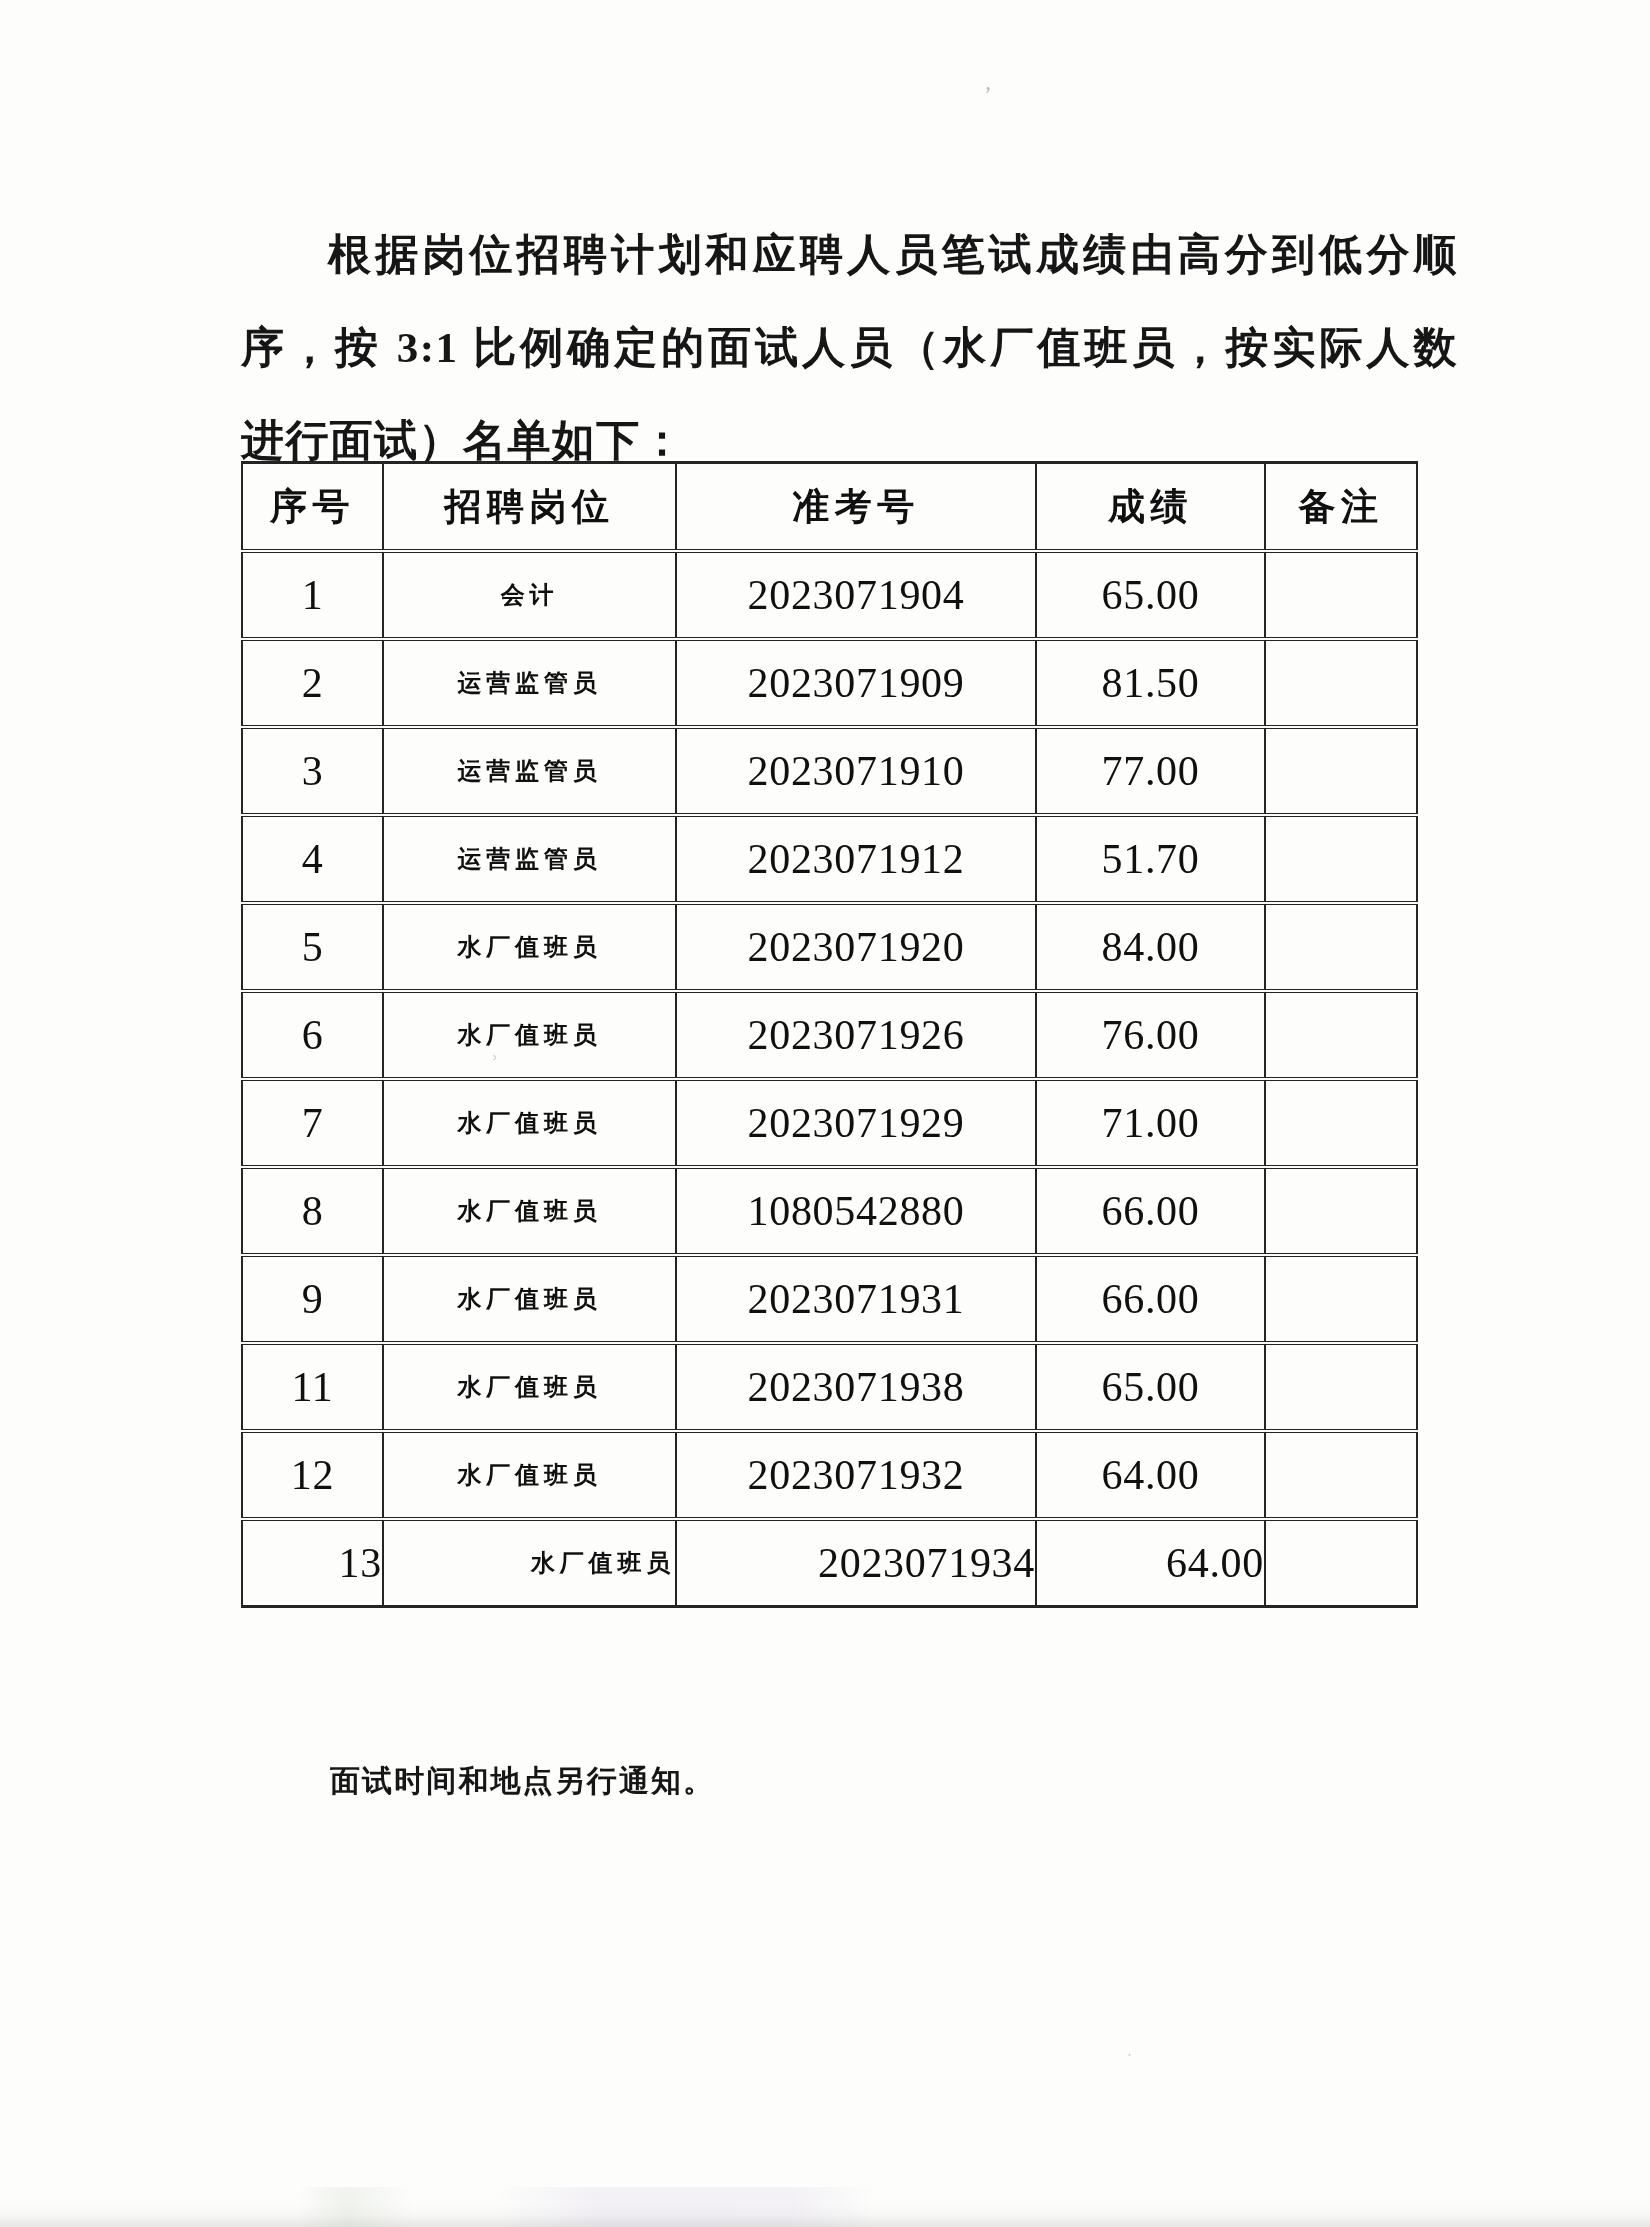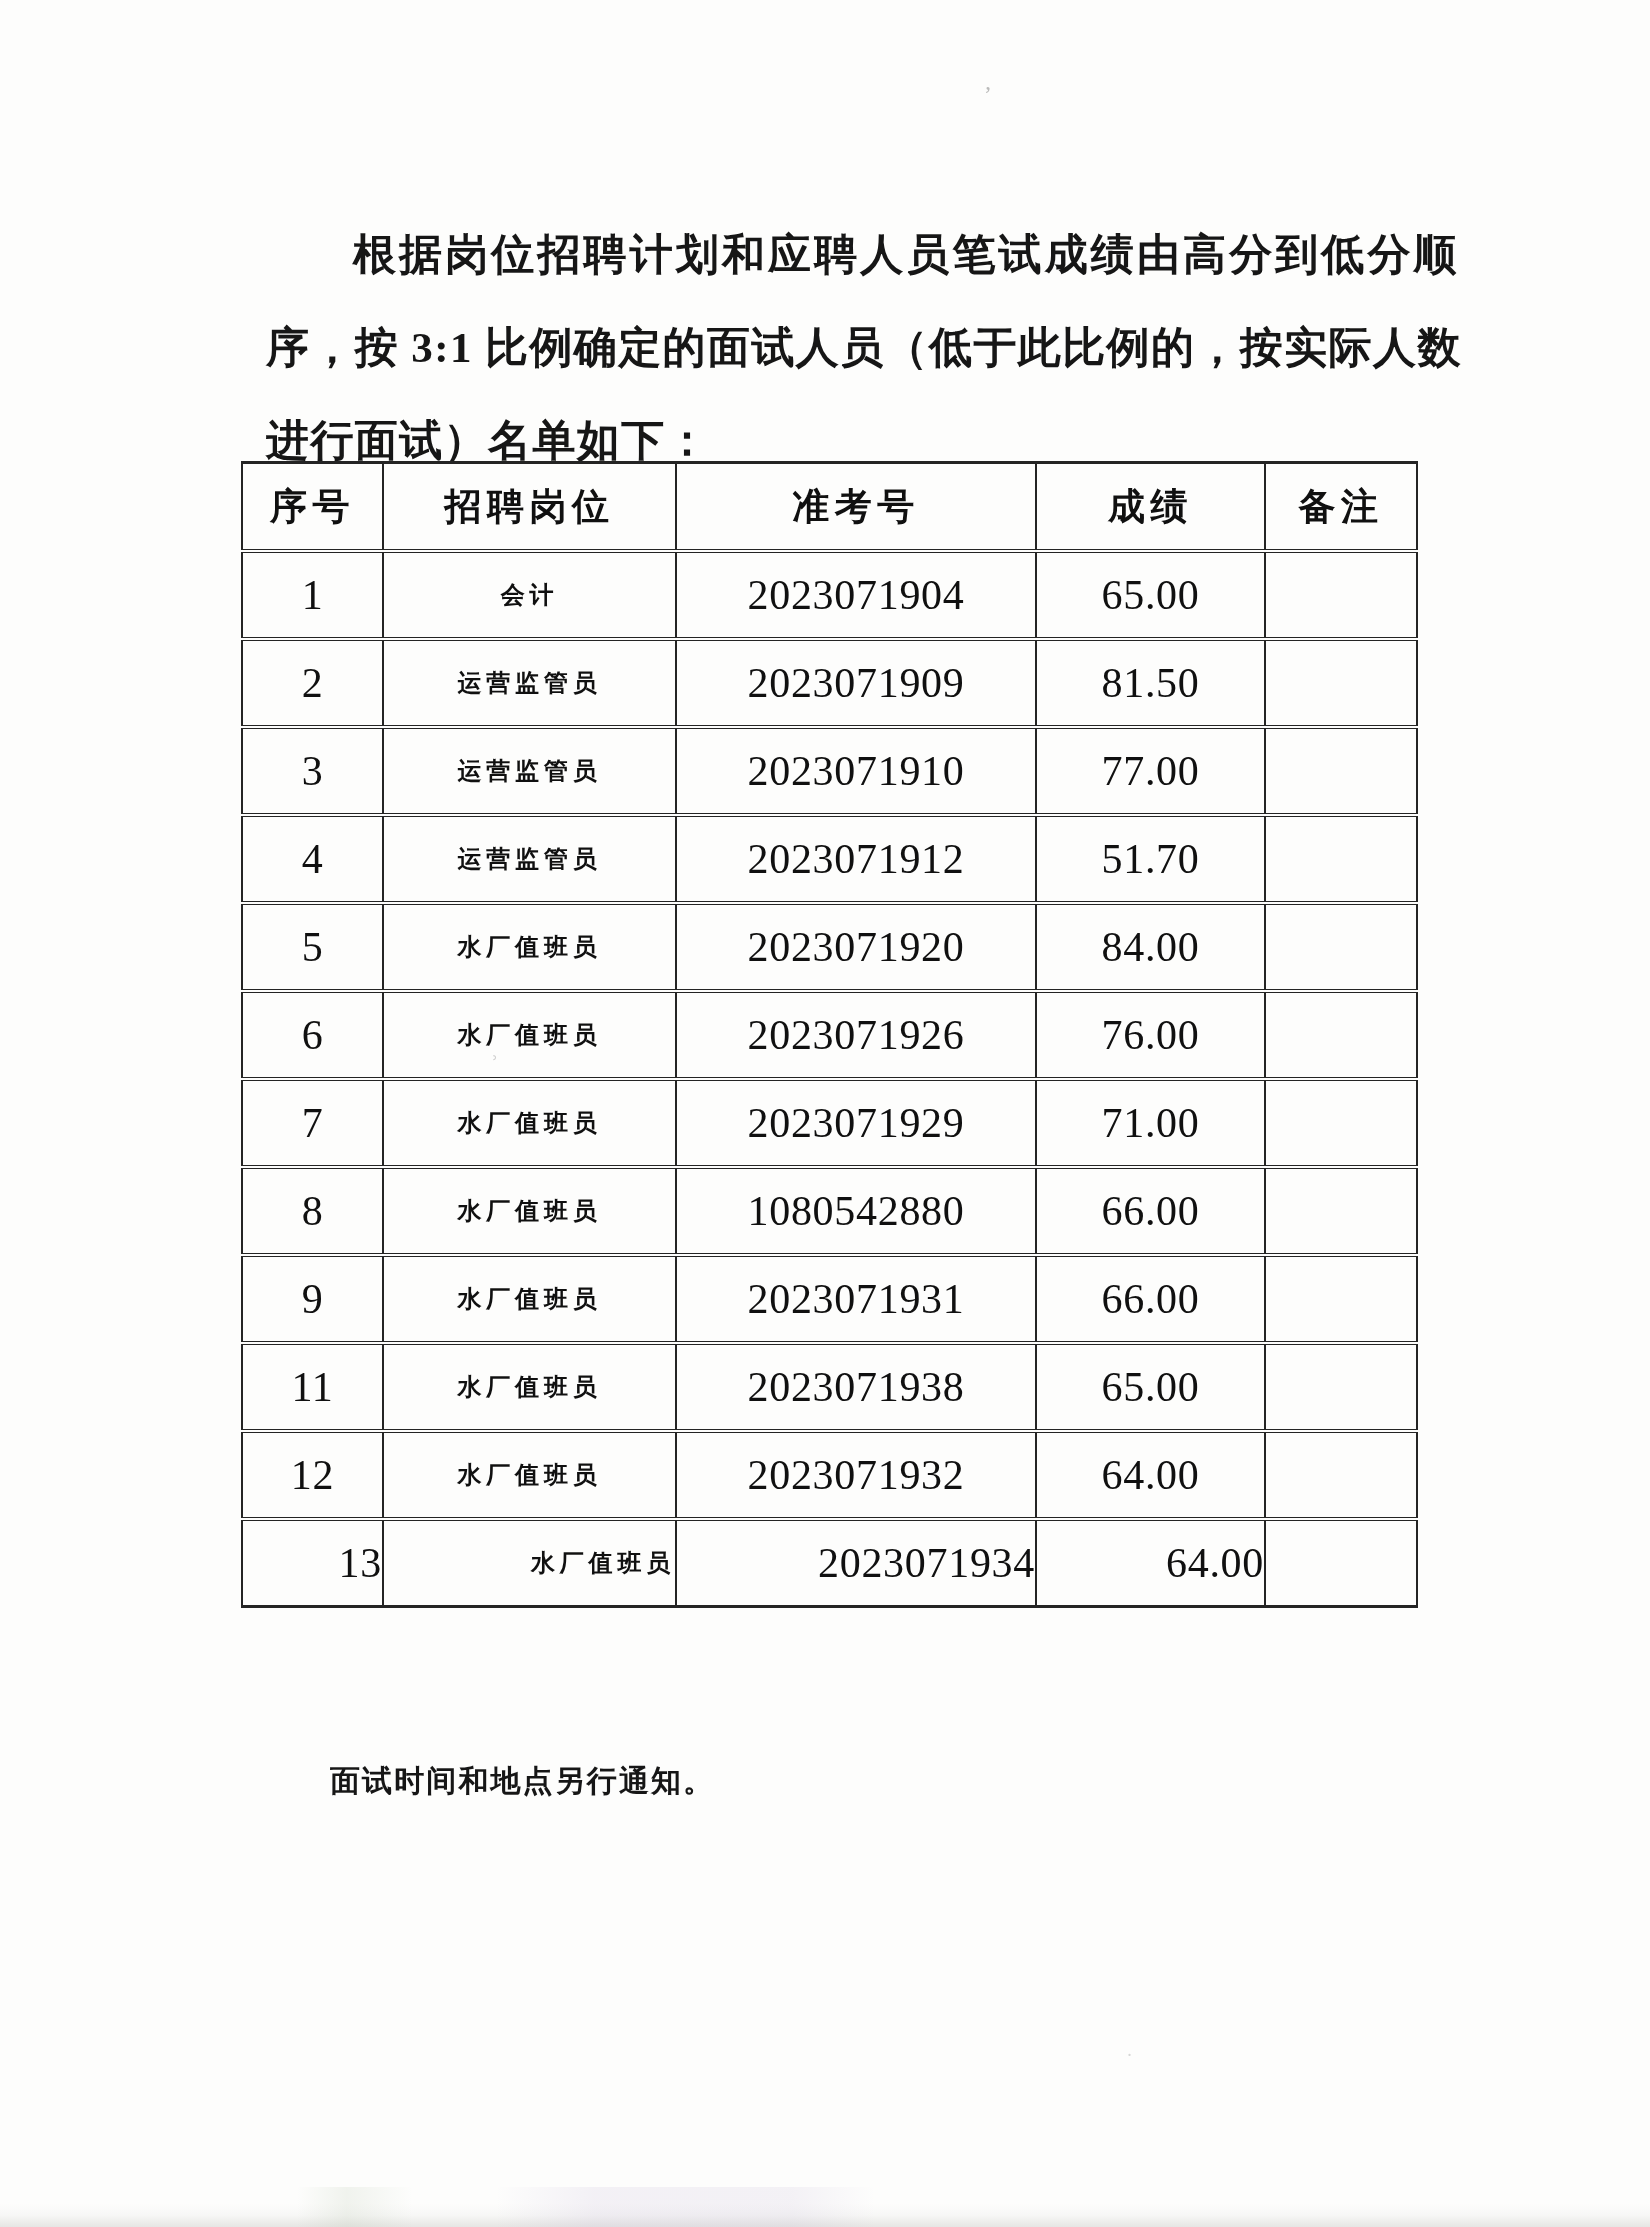--- a/index.html
+++ b/index.html
@@ -15,21 +15,20 @@
   .paragraph{
     position:absolute;left:241px;top:208px;width:1217px;
     font-size:43px;line-height:93px;font-weight:600;
     letter-spacing:1.4px;
   }
   .para-line{
     text-align:justify;
     text-align-last:justify;
     white-space:nowrap;
     height:93px;
-    margin-left:25px;
   }
   .para-line.first{ text-indent:87px; }
   .para-line.last{ text-align:right; text-align-last:left; }
   
   .roster{
     position:absolute;left:241px;top:461px;
     width:1175px;
     border-collapse:collapse;
     table-layout:fixed;
     color:#101010;
@@ -73,21 +72,21 @@
     pointer-events:none;
   }
 </style>
 </head>
 <body>
 
 <div class="page">
 
   <div class="paragraph">
     <div class="para-line first">根据岗位招聘计划和应聘人员笔试成绩由高分到低分顺</div>
-    <div class="para-line">序，按 3:1 比例确定的面试人员（低于此比例的，按实际人数</div>
+    <div class="para-line">序，按 3:1 比例确定的面试人员（水厂值班员，按实际人数</div>
     <div class="para-line last">进行面试）名单如下：</div>
   </div>
 
   <table class="roster">
     <colgroup>
       <col style="width:141px">
         <col style="width:293px">
         <col style="width:360px">
         <col style="width:229px">
         <col style="width:152px">

